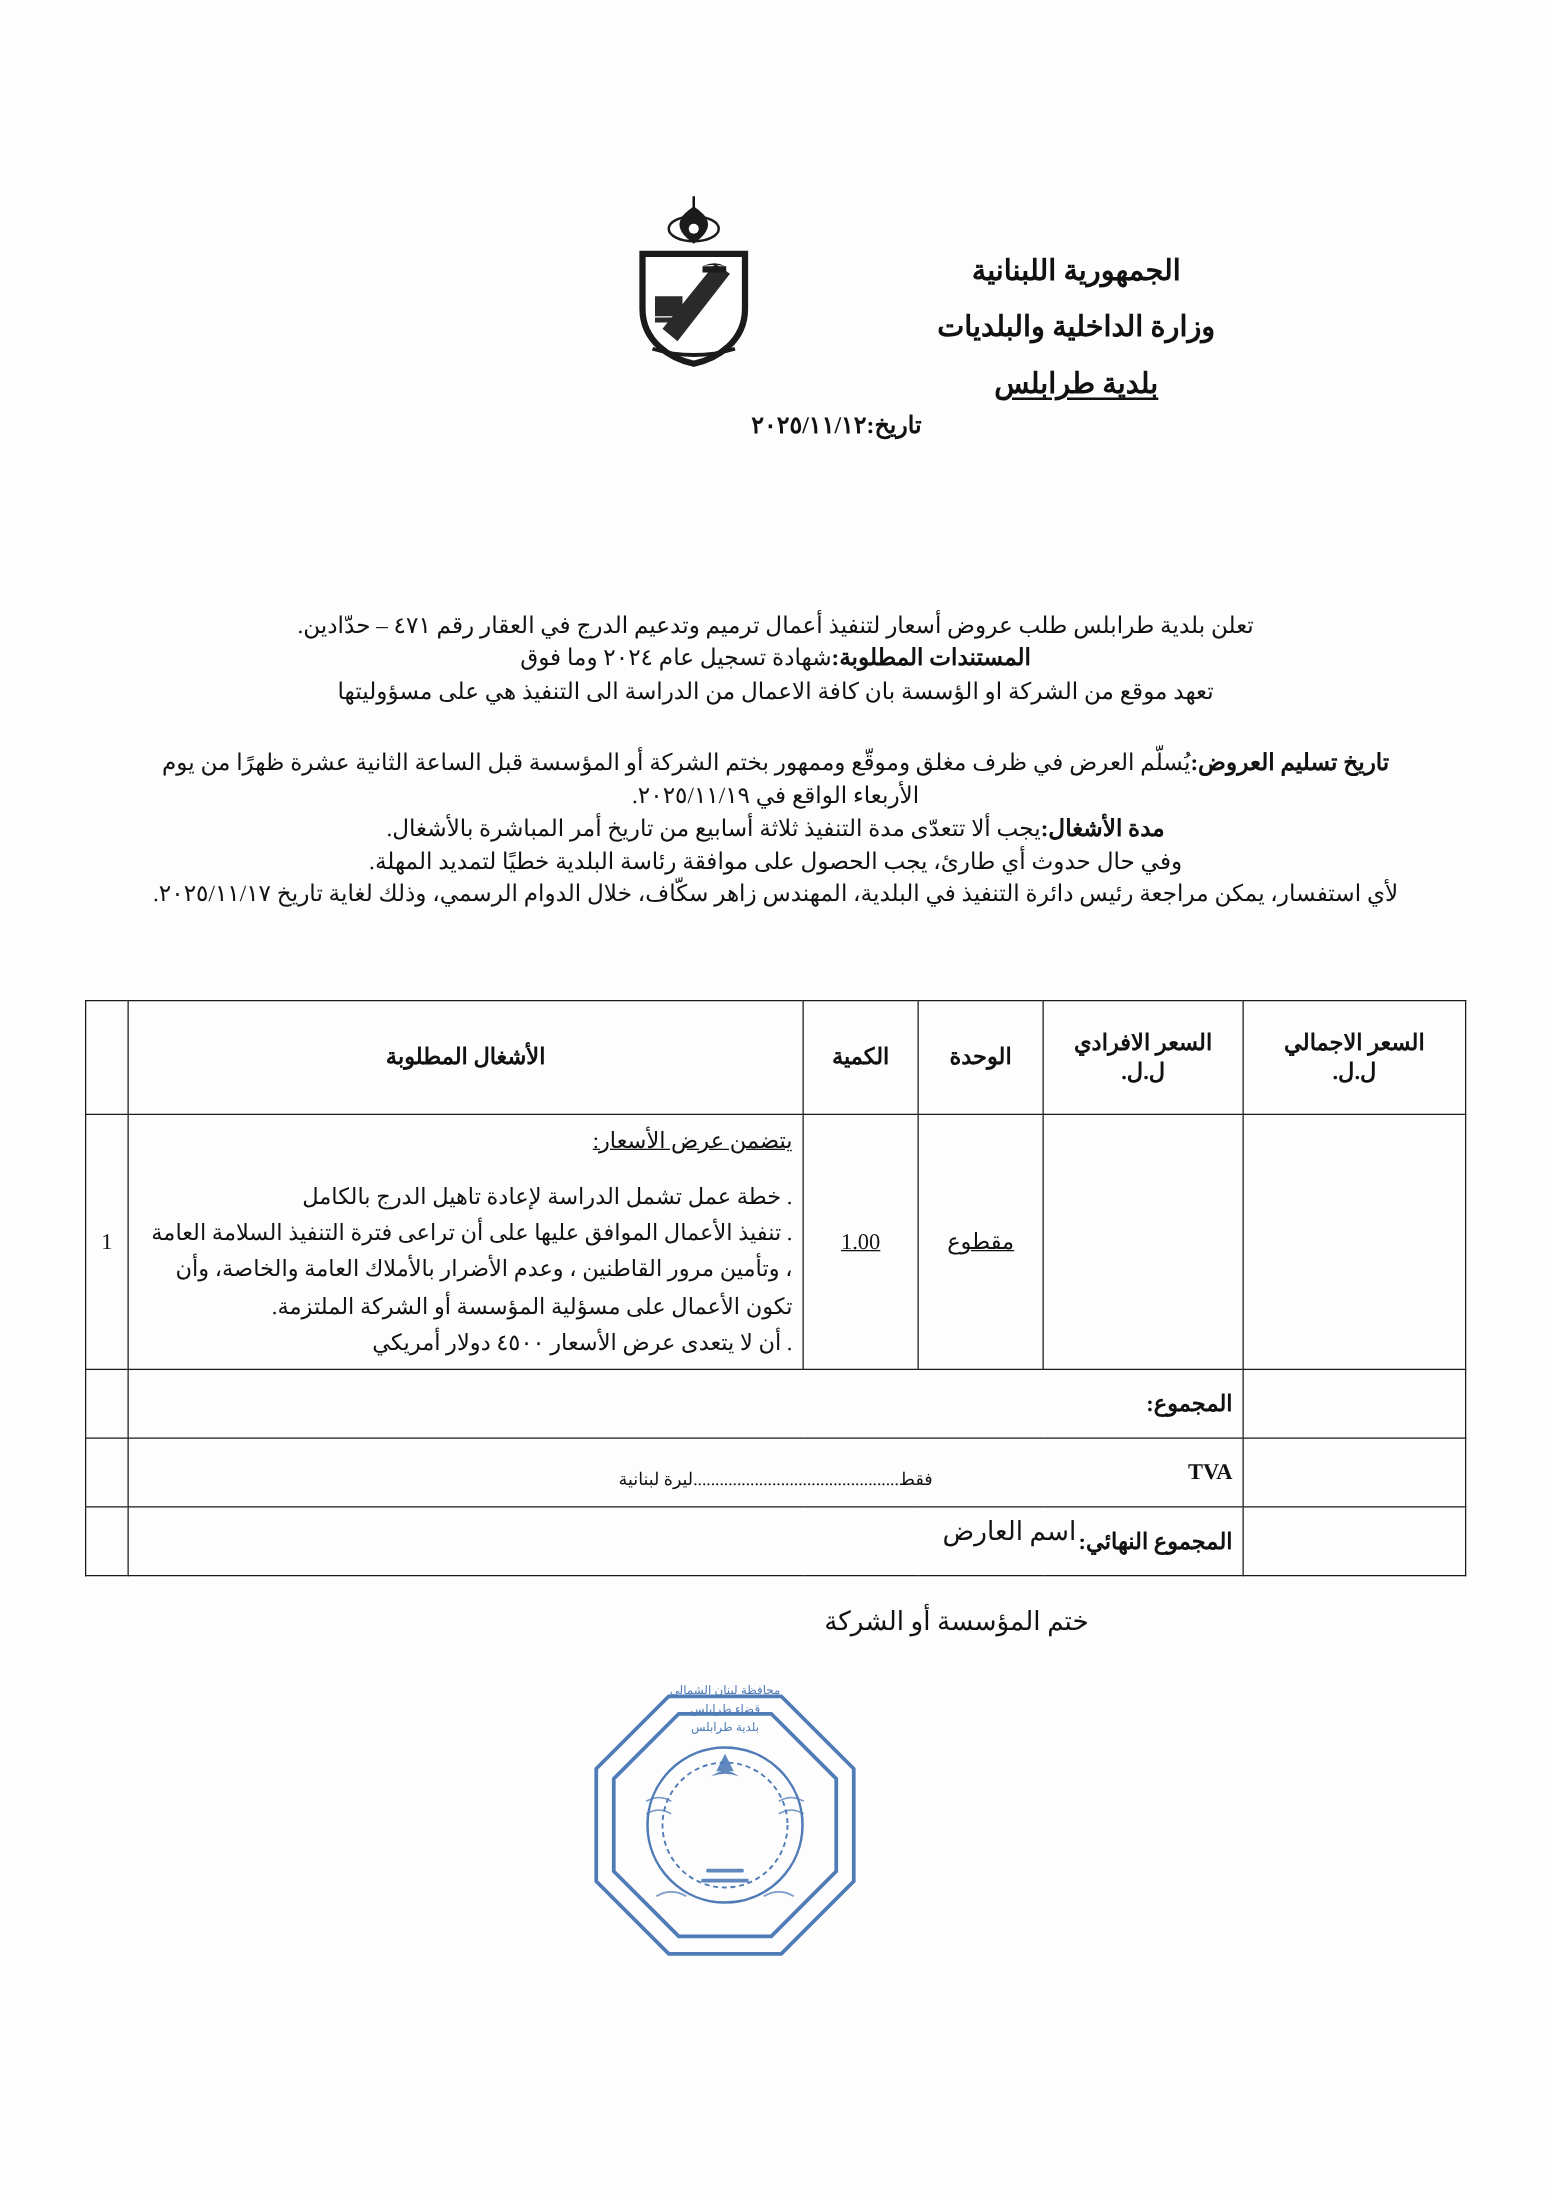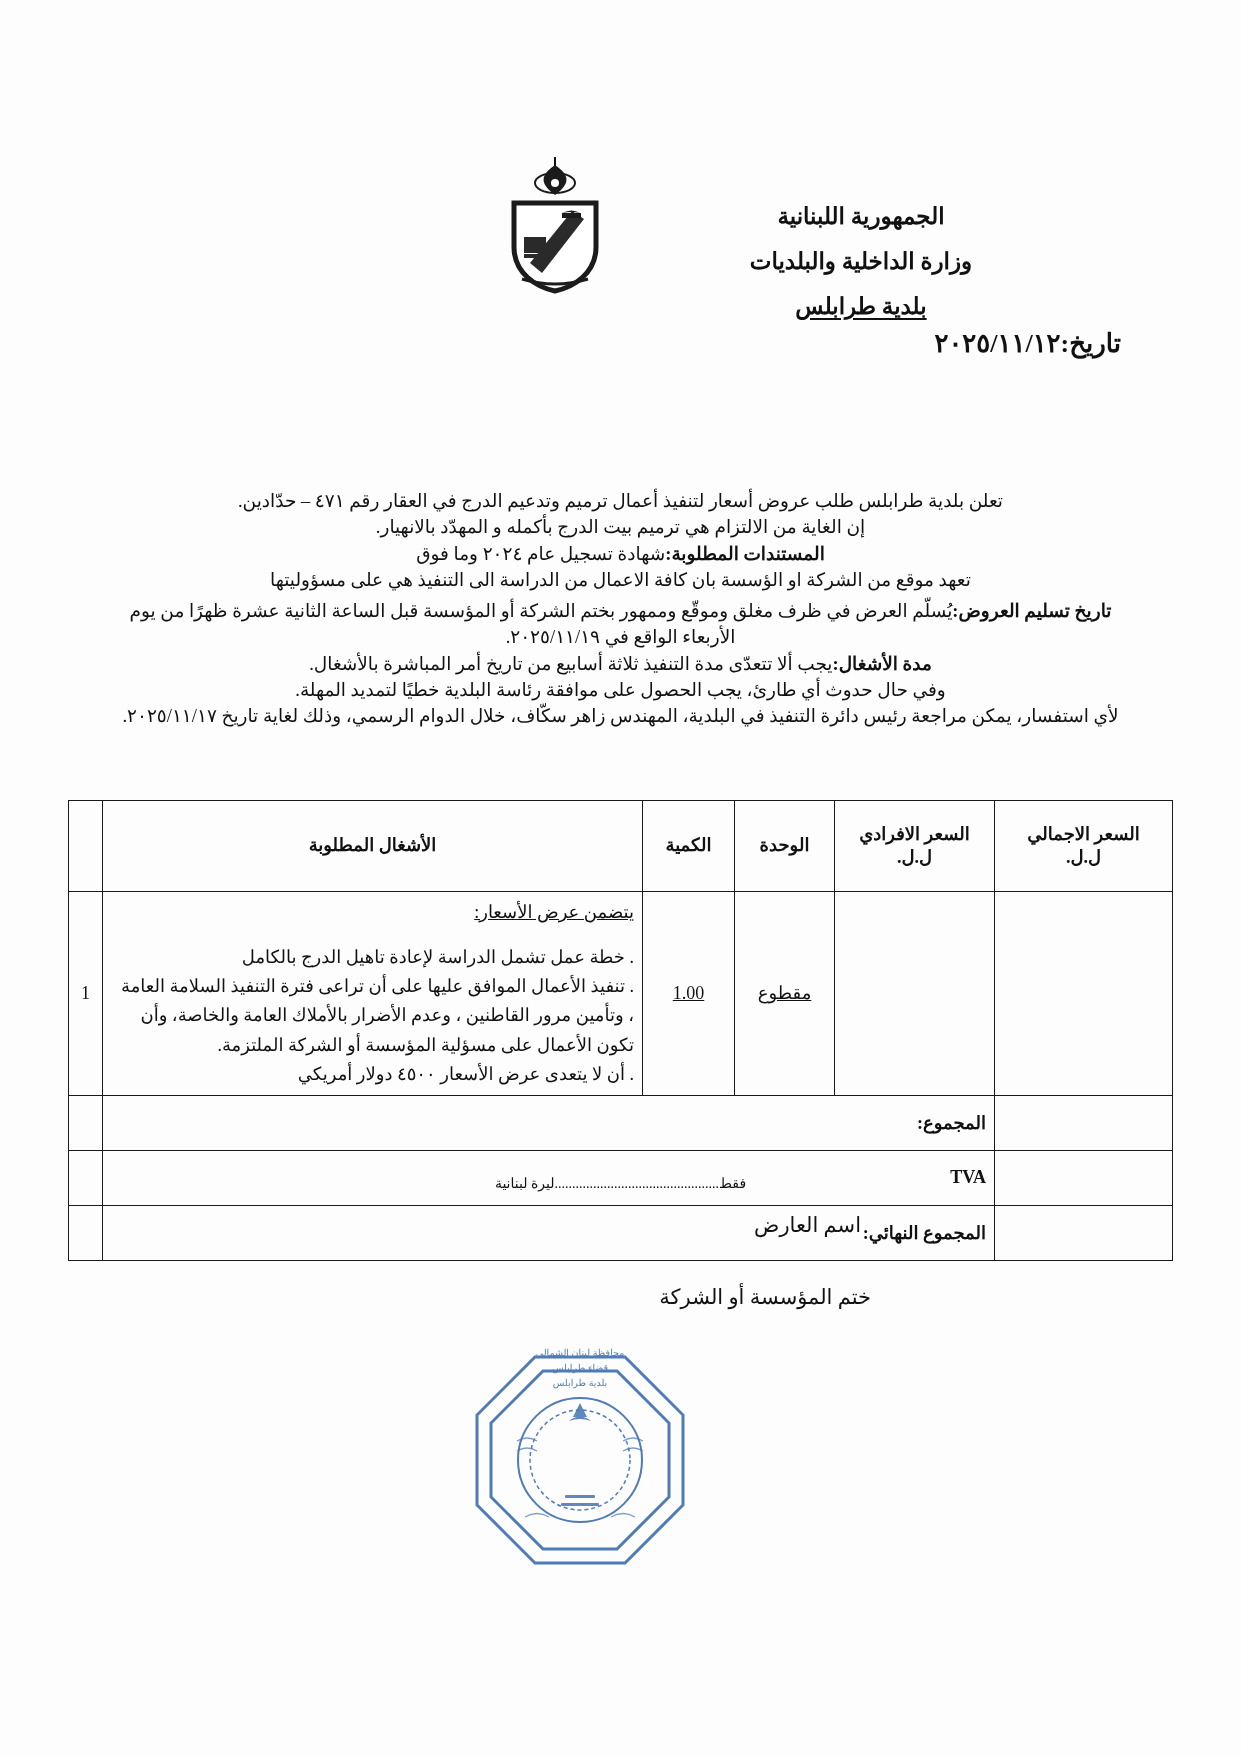--- a/index.html
+++ b/index.html
@@ -50,22 +50,22 @@
   }
   .header-text .line.underlined {
     text-decoration: underline;
     text-underline-offset: 4px;
   }
   .header-date {
     position: absolute;
     right: 0;
     top: 178px;
     width: 520px;
-    text-align: right;
-    font-size: 26px;
+    text-align: left;
+    font-size: 19px;
     font-weight: bold;
     direction: rtl;
   }
 
   
   .subject {
     position: absolute;
     top: 425px;
     right: 120px;
     left: 120px;
@@ -227,21 +227,20 @@
       <div class="line">وزارة الداخلية والبلديات</div>
       <div class="line underlined">بلدية طرابلس</div>
     </div>
 
     <div class="header-date">تاريخ:٢٠٢٥/١١/١٢</div>
   </div>
 
 
   <div class="body-block b1">
     <div class="para-line">تعلن بلدية طرابلس طلب عروض أسعار لتنفيذ أعمال ترميم وتدعيم الدرج في العقار رقم ٤٧١ – حدّادين.</div>
-    <div class="para-line">إن الغاية من الالتزام هي ترميم بيت الدرج بأكمله و المهدّد بالانهيار.</div>
     <div class="para-line">
       <span class="lbl">المستندات المطلوبة:</span><span>شهادة تسجيل عام ٢٠٢٤ وما فوق</span>
     </div>
     <div class="para-line">تعهد موقع من الشركة او الؤسسة بان كافة الاعمال من الدراسة الى التنفيذ هي على مسؤوليتها</div>
   </div>
 
   <div class="body-block b2">
     <div class="para-line wrap">
       <span class="lbl">تاريخ تسليم العروض:</span><span>يُسلّم العرض في ظرف مغلق وموقّع وممهور بختم الشركة أو المؤسسة قبل الساعة الثانية عشرة ظهرًا من يوم الأربعاء الواقع في ٢٠٢٥/١١/١٩.</span>
     </div>

